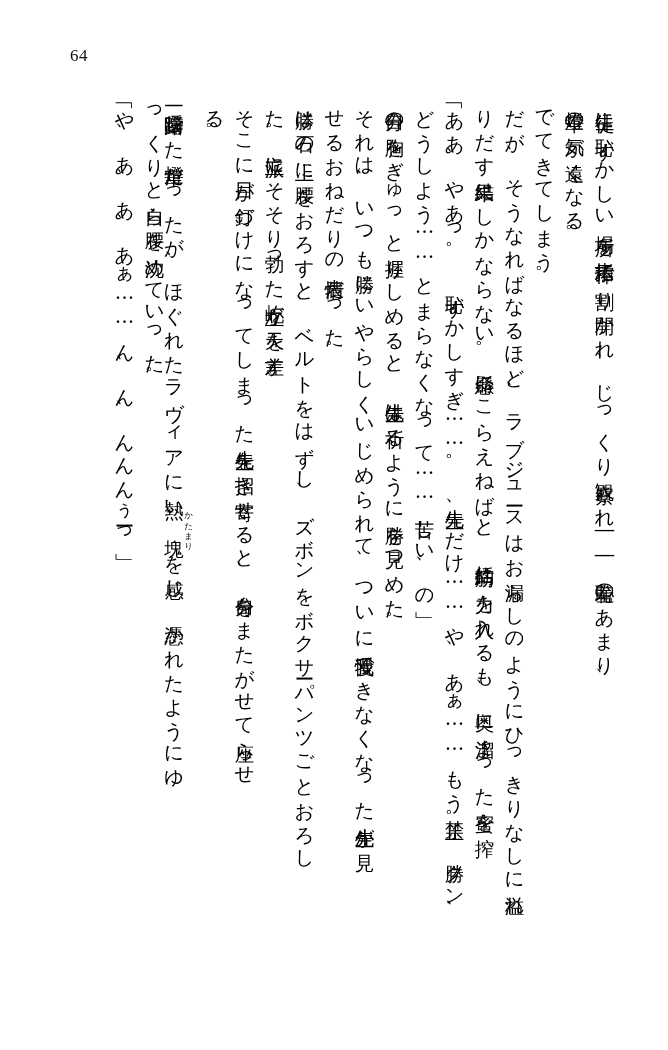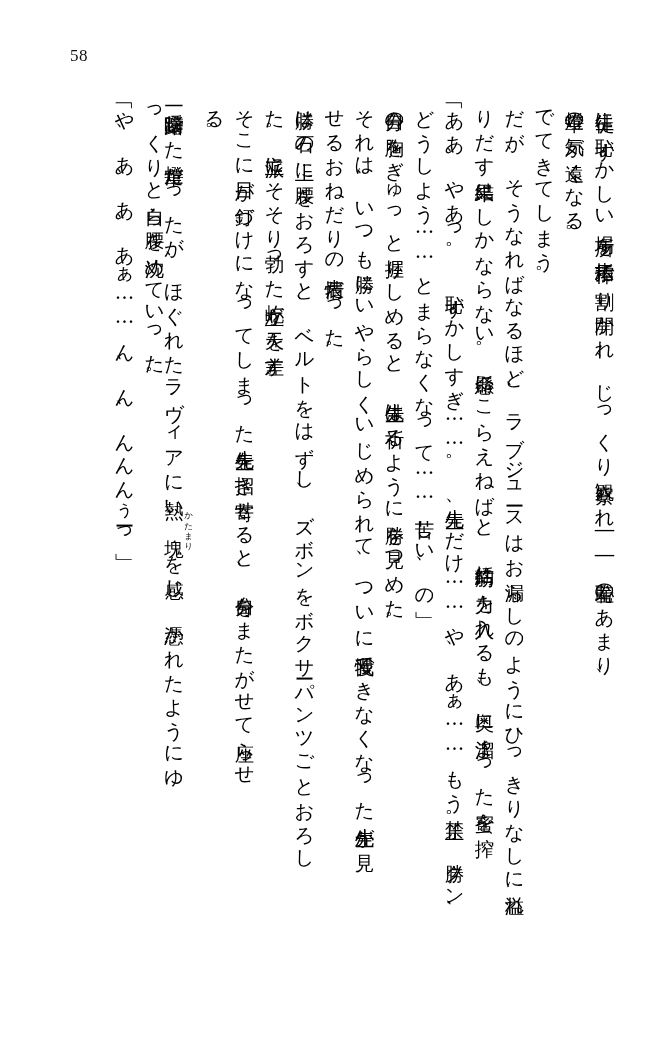--- a/index.html
+++ b/index.html
@@ -71,21 +71,21 @@
     font-size: 8.5px;
     letter-spacing: 0px;
     line-height: 1;
   }
 </style>
 </head>
 <body>
 
 <div id="page">
 
-  <div id="page-number">58</div>
+  <div id="page-number">64</div>
 
   <div id="body-text">
     <div class="vline">生徒に恥ずかしい場所を指示棒で割り開かれ、じっくり観察され――羞恥のあまり、</div>
     <div class="vline">燈華の気が遠くなる。</div>
     <div class="vline">でてきてしまう。</div>
     <div class="vline">だが、そうなればなるほど、ラブジュースはお漏らしのようにひっきりなしに溢れ</div>
     <div class="vline">りだす結果にしかならない。懸命にこらえねばと、括約筋に力を入れるも、奥に溜まった蜜を搾</div>
     <div class="vline">「ああ、やあっ。　恥ずかしすぎ……。　先生、だけ……や、あぁ……もう禁止。　勝クン、</div>
     <div class="vline">どうしよう……とまらなくなって……苦しい、の」</div>
     <div class="vline">自分の胸をぎゅっと握りしめると、先生は祈るように勝を見つめた。</div>

